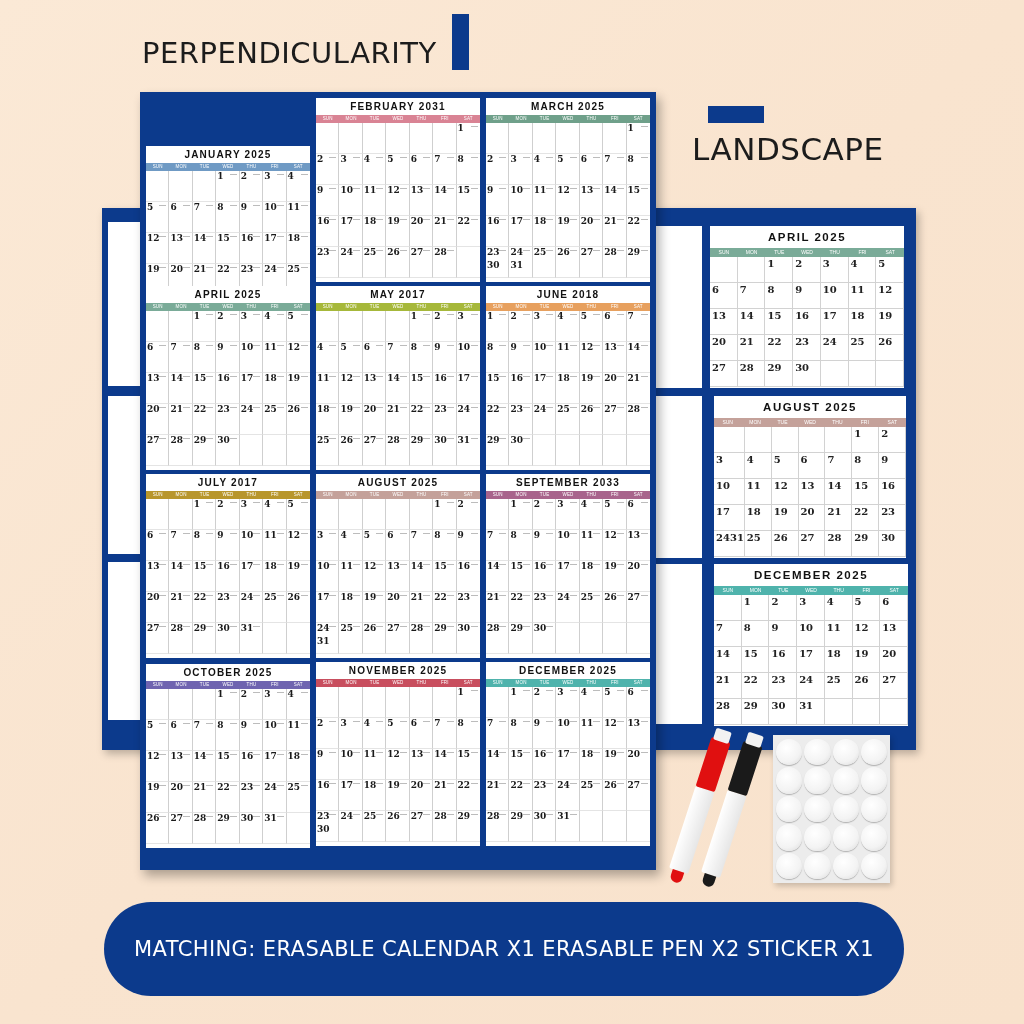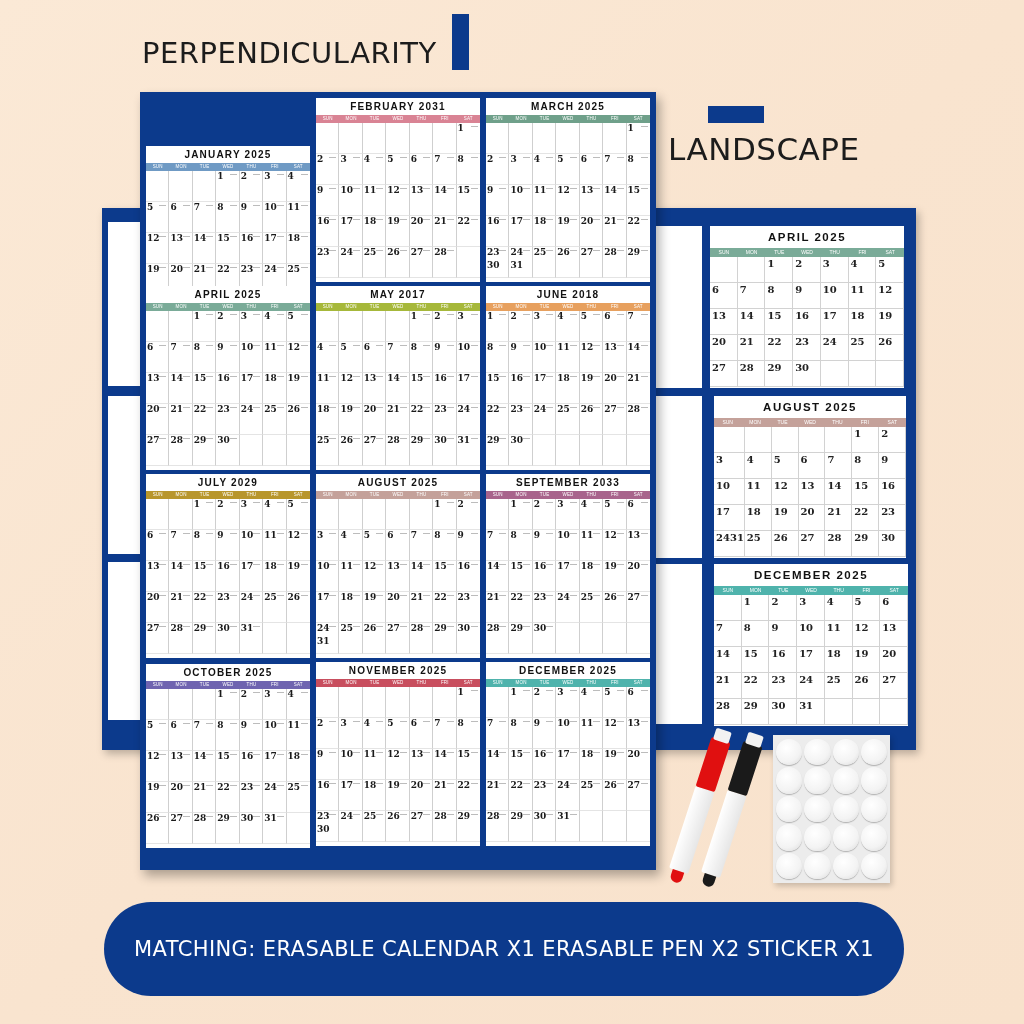--- a/index.html
+++ b/index.html
@@ -18,21 +18,21 @@
   }
   .perp-bar {
     position: absolute; left: 452px; top: 14px; width: 17px; height: 56px;
     background: #0c3a8c;
   }
   .landscape-bar {
     position: absolute; left: 708px; top: 106px; width: 56px; height: 17px;
     background: #0c3a8c;
   }
   .title-landscape {
-    position: absolute; left: 668px; top: 132px;
+    position: absolute; left: 692px; top: 132px;
     font-family: "DejaVu Sans", sans-serif;
     font-size: 31px; line-height: 35px; color: #1c1c1c; letter-spacing: 0.5px;
   }
 
   
   .back-board {
     position: absolute; left: 102px; top: 208px; width: 814px; height: 542px;
     background: #0c3a8c;
     box-shadow: 3px 4px 8px rgba(0,0,0,0.25);
   }
@@ -598,21 +598,21 @@
         <div>29</div>
         <div>30</div>
         <div class="empty"></div>
         <div class="empty"></div>
         <div class="empty"></div>
         <div class="empty"></div>
         <div class="empty"></div>
       </div>
   </div>
   <div class="month" id="m6" style="left:6px;top:382px;">
-    <div class="m-title">JULY 2029</div>
+    <div class="m-title">JULY 2017</div>
     <div class="m-head" style="background: rgb(184, 150, 44);">
         <span>SUN</span>
         <span>MON</span>
         <span>TUE</span>
         <span>WED</span>
         <span>THU</span>
         <span>FRI</span>
         <span>SAT</span>
       </div>
     <div class="m-grid">

